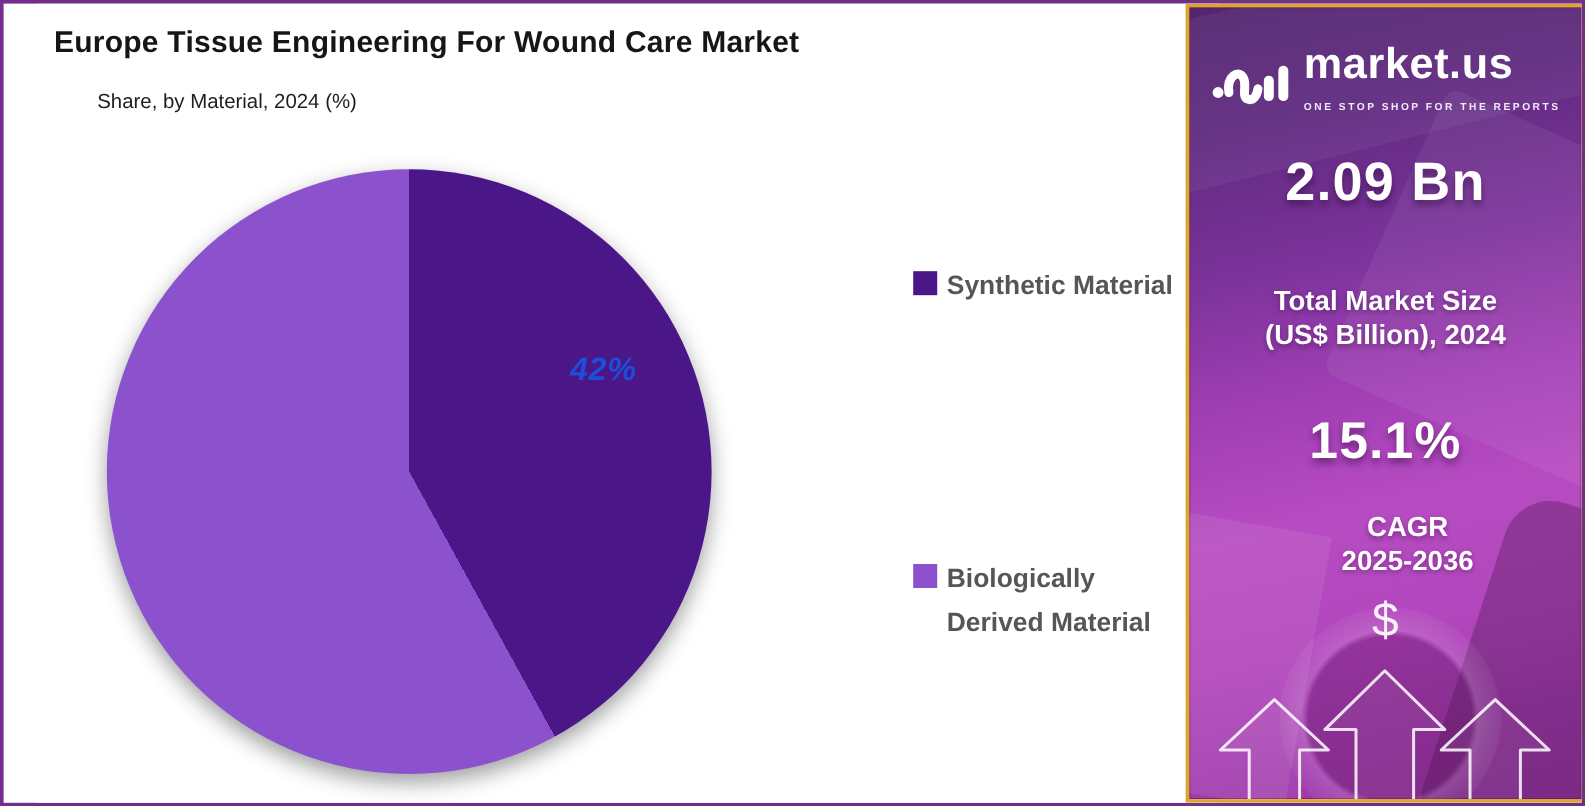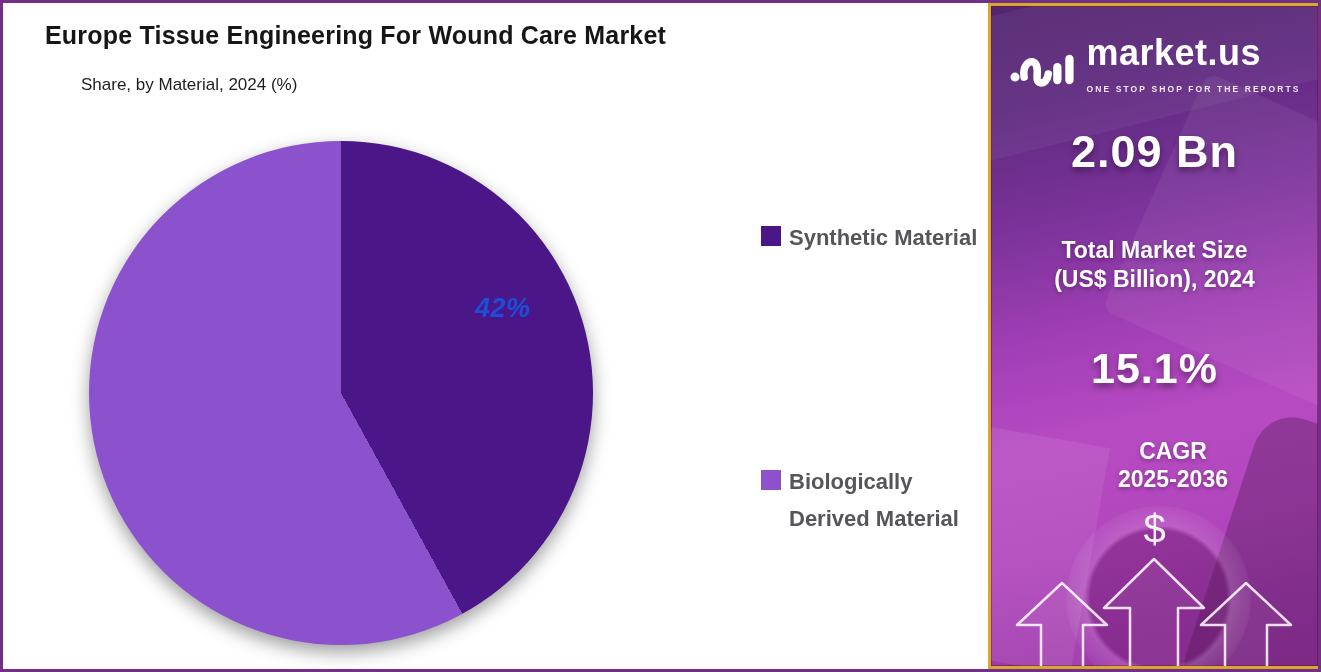--- a/index.html
+++ b/index.html
@@ -165,21 +165,21 @@
     text-shadow: 0 2px 4px rgba(30,0,40,0.35);
   }
   .cagr-value {
     margin-top: 50px;
     font-size: 43px;
     font-weight: 700;
     letter-spacing: 1px;
     text-shadow: 0 4px 6px rgba(30,0,40,0.45);
   }
   .cagr-label {
-    margin-top: 44px;
+    margin-top: 32px;
     font-size: 23px;
     font-weight: 700;
     line-height: 28px;
     text-shadow: 0 2px 4px rgba(30,0,40,0.35);
     padding-left: 37px;
   }
   .dollar {
     margin-top: 14px;
     font-size: 40px;
     font-weight: 400;

